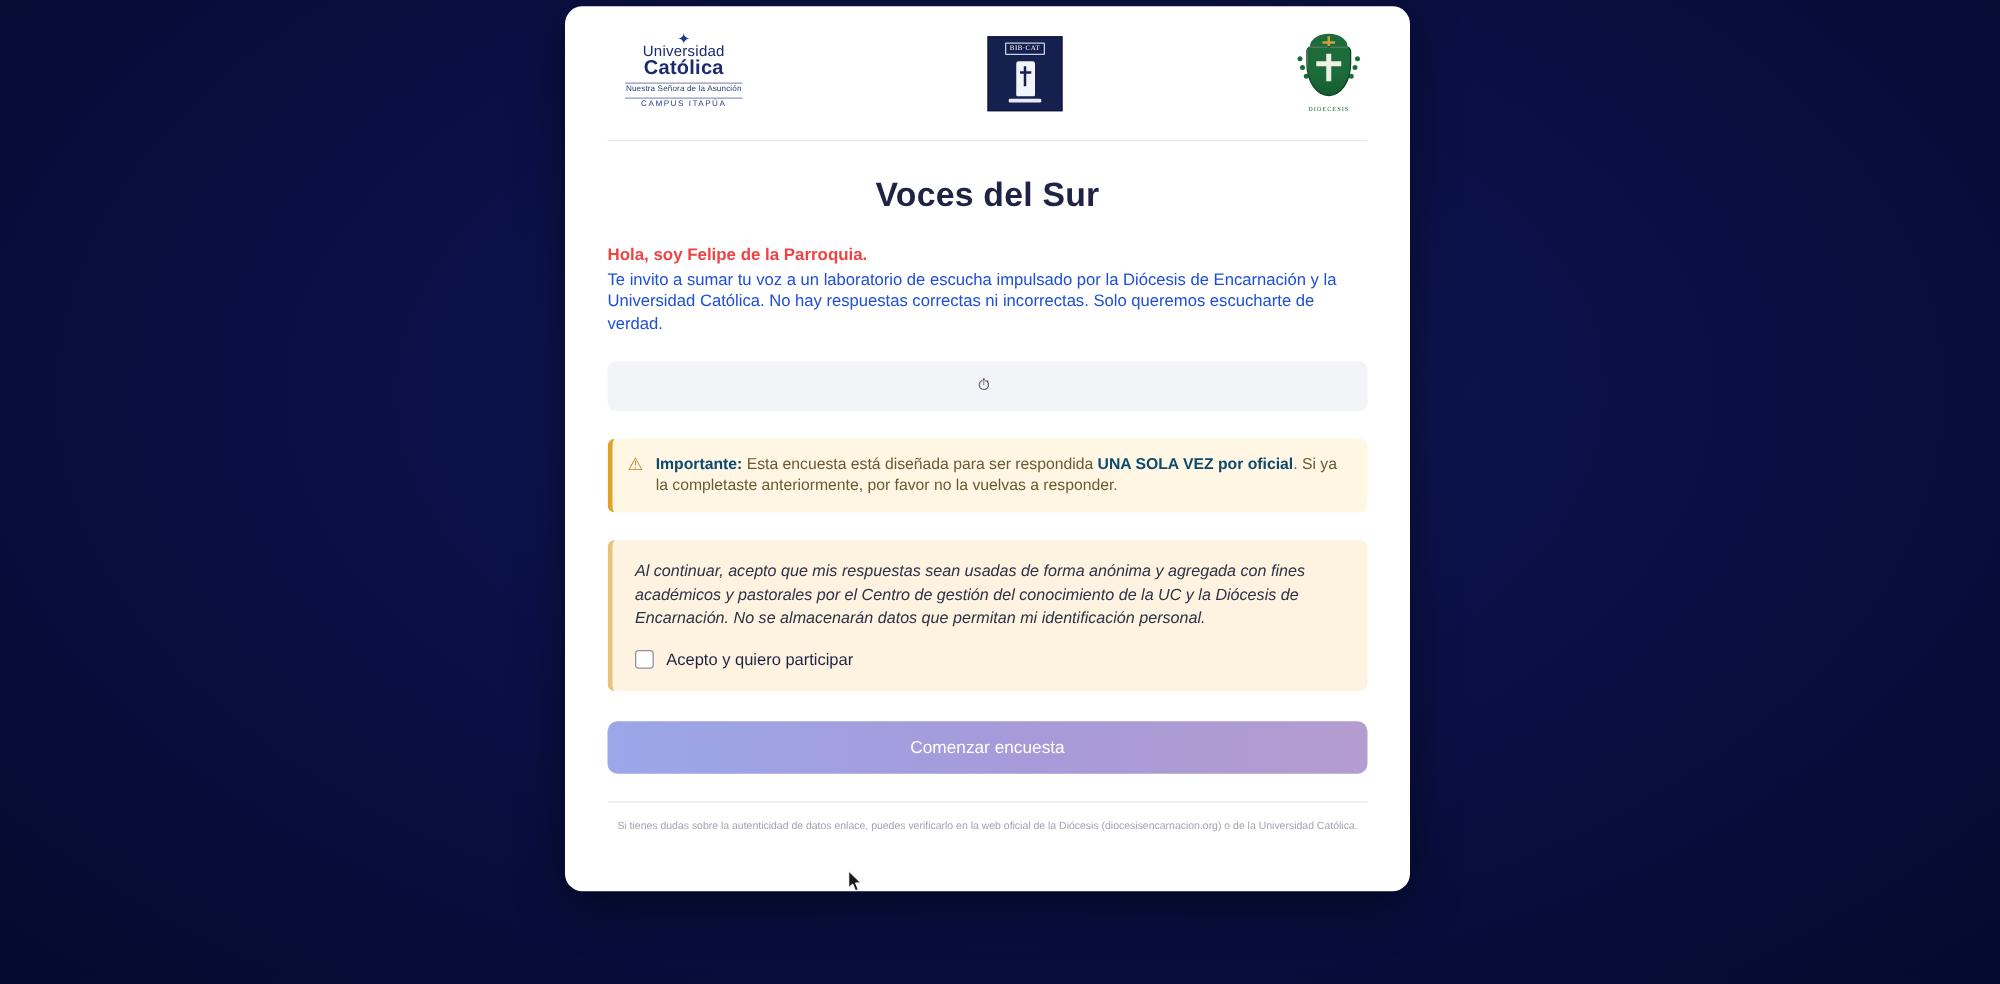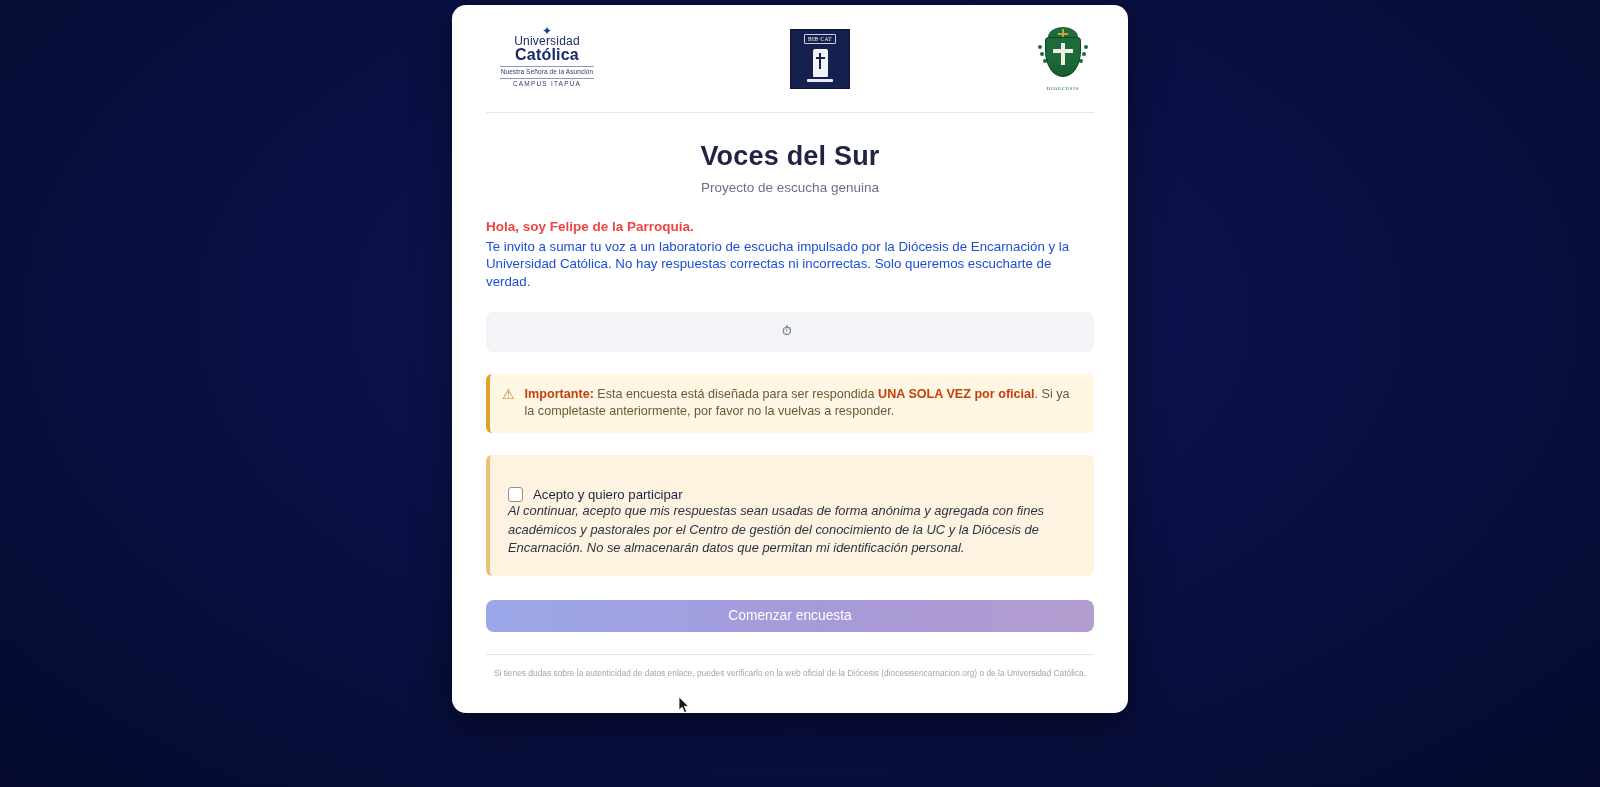--- a/index.html
+++ b/index.html
@@ -191,21 +191,21 @@
     padding: 12px 14px 13px 12px;
     display: flex;
     gap: 10px;
   }
   #warning .warn-icon { font-size: 14px; color: #b9812a; line-height: 1.1; padding-top: 1px; }
   #warning .warn-text {
     font-size: 12.6px;
     color: #6a5a34;
     line-height: 1.35;
   }
-  #warning .warn-text b { color: #c2410c; }
+  #warning .warn-text b { color: #0c4a6e; }
 
   
   #consent {
     margin-top: 22px;
     background: #fdf3e0;
     border-left: 4px solid #e8c27a;
     border-radius: 6px;
     padding: 16px 16px 18px 18px;
   }
   #consent-text {
@@ -223,21 +223,21 @@
     border: 1.6px solid #8f8f9d;
     border-radius: 3px;
     background: #ffffff;
     flex: 0 0 auto;
   }
   #consent-label { font-size: 13.2px; color: #1f2344; }
 
   
   #cta {
     margin-top: 24px;
-    height: 32px;
+    height: 42px;
     border-radius: 8px;
     border: none;
     width: 100%;
     background: linear-gradient(90deg, #9aa7e8 0%, #a79ad9 55%, #b49ccf 100%);
     color: #ffffff;
     font-size: 13.8px;
     font-family: "Liberation Sans", sans-serif;
     cursor: default;
     display: flex; align-items: center; justify-content: center;
   }
@@ -302,44 +302,43 @@
           <span class="tassel" style="left:41px; top:18px;"></span>
         </div>
         <div class="crest-shield"></div>
         <div class="crest-label">DIOECESIS</div>
       </div>
     </div>
 
   </div>
 
   <div id="title">Voces del Sur</div>
-  <div id="subtitle">Proyecto de escucha genuina</div>
 
   <div id="intro">
     <div id="greeting">Hola, soy Felipe de la Parroquia.</div>
     <div id="intro-body">Te invito a sumar tu voz a un laboratorio de escucha impulsado por la Diócesis de Encarnación y la Universidad Católica. No hay respuestas correctas ni incorrectas. Solo queremos escucharte de verdad.</div>
   </div>
 
   <div id="meta">
     <span class="clock">⏱</span>
   </div>
 
   <div id="warning">
     <span class="warn-icon">⚠</span>
     <div class="warn-text">
       <b>Importante:</b><span> Esta encuesta está diseñada para ser respondida </span><b>UNA SOLA VEZ por oficial</b><span>. Si ya la completaste anteriormente, por favor no la vuelvas a responder.</span>
     </div>
   </div>
 
   <div id="consent">
+    <div id="consent-text">Al continuar, acepto que mis respuestas sean usadas de forma anónima y agregada con fines académicos y pastorales por el Centro de gestión del conocimiento de la UC y la Diócesis de Encarnación. No se almacenarán datos que permitan mi identificación personal.</div>
     <div id="consent-row">
       <div id="consent-box"></div>
       <span id="consent-label">Acepto y quiero participar</span>
     </div>
-    <div id="consent-text">Al continuar, acepto que mis respuestas sean usadas de forma anónima y agregada con fines académicos y pastorales por el Centro de gestión del conocimiento de la UC y la Diócesis de Encarnación. No se almacenarán datos que permitan mi identificación personal.</div>
   </div>
 
   <div id="cta">Comenzar encuesta</div>
 
   <div id="footer-divider"></div>
   <div id="footer">Si tienes dudas sobre la autenticidad de datos enlace, puedes verificarlo en la web oficial de la Diócesis (diocesisencarnacion.org) o de la Universidad Católica.</div>
 
 </div>
 
 <svg id="cursor" viewBox="0 0 11 17">

